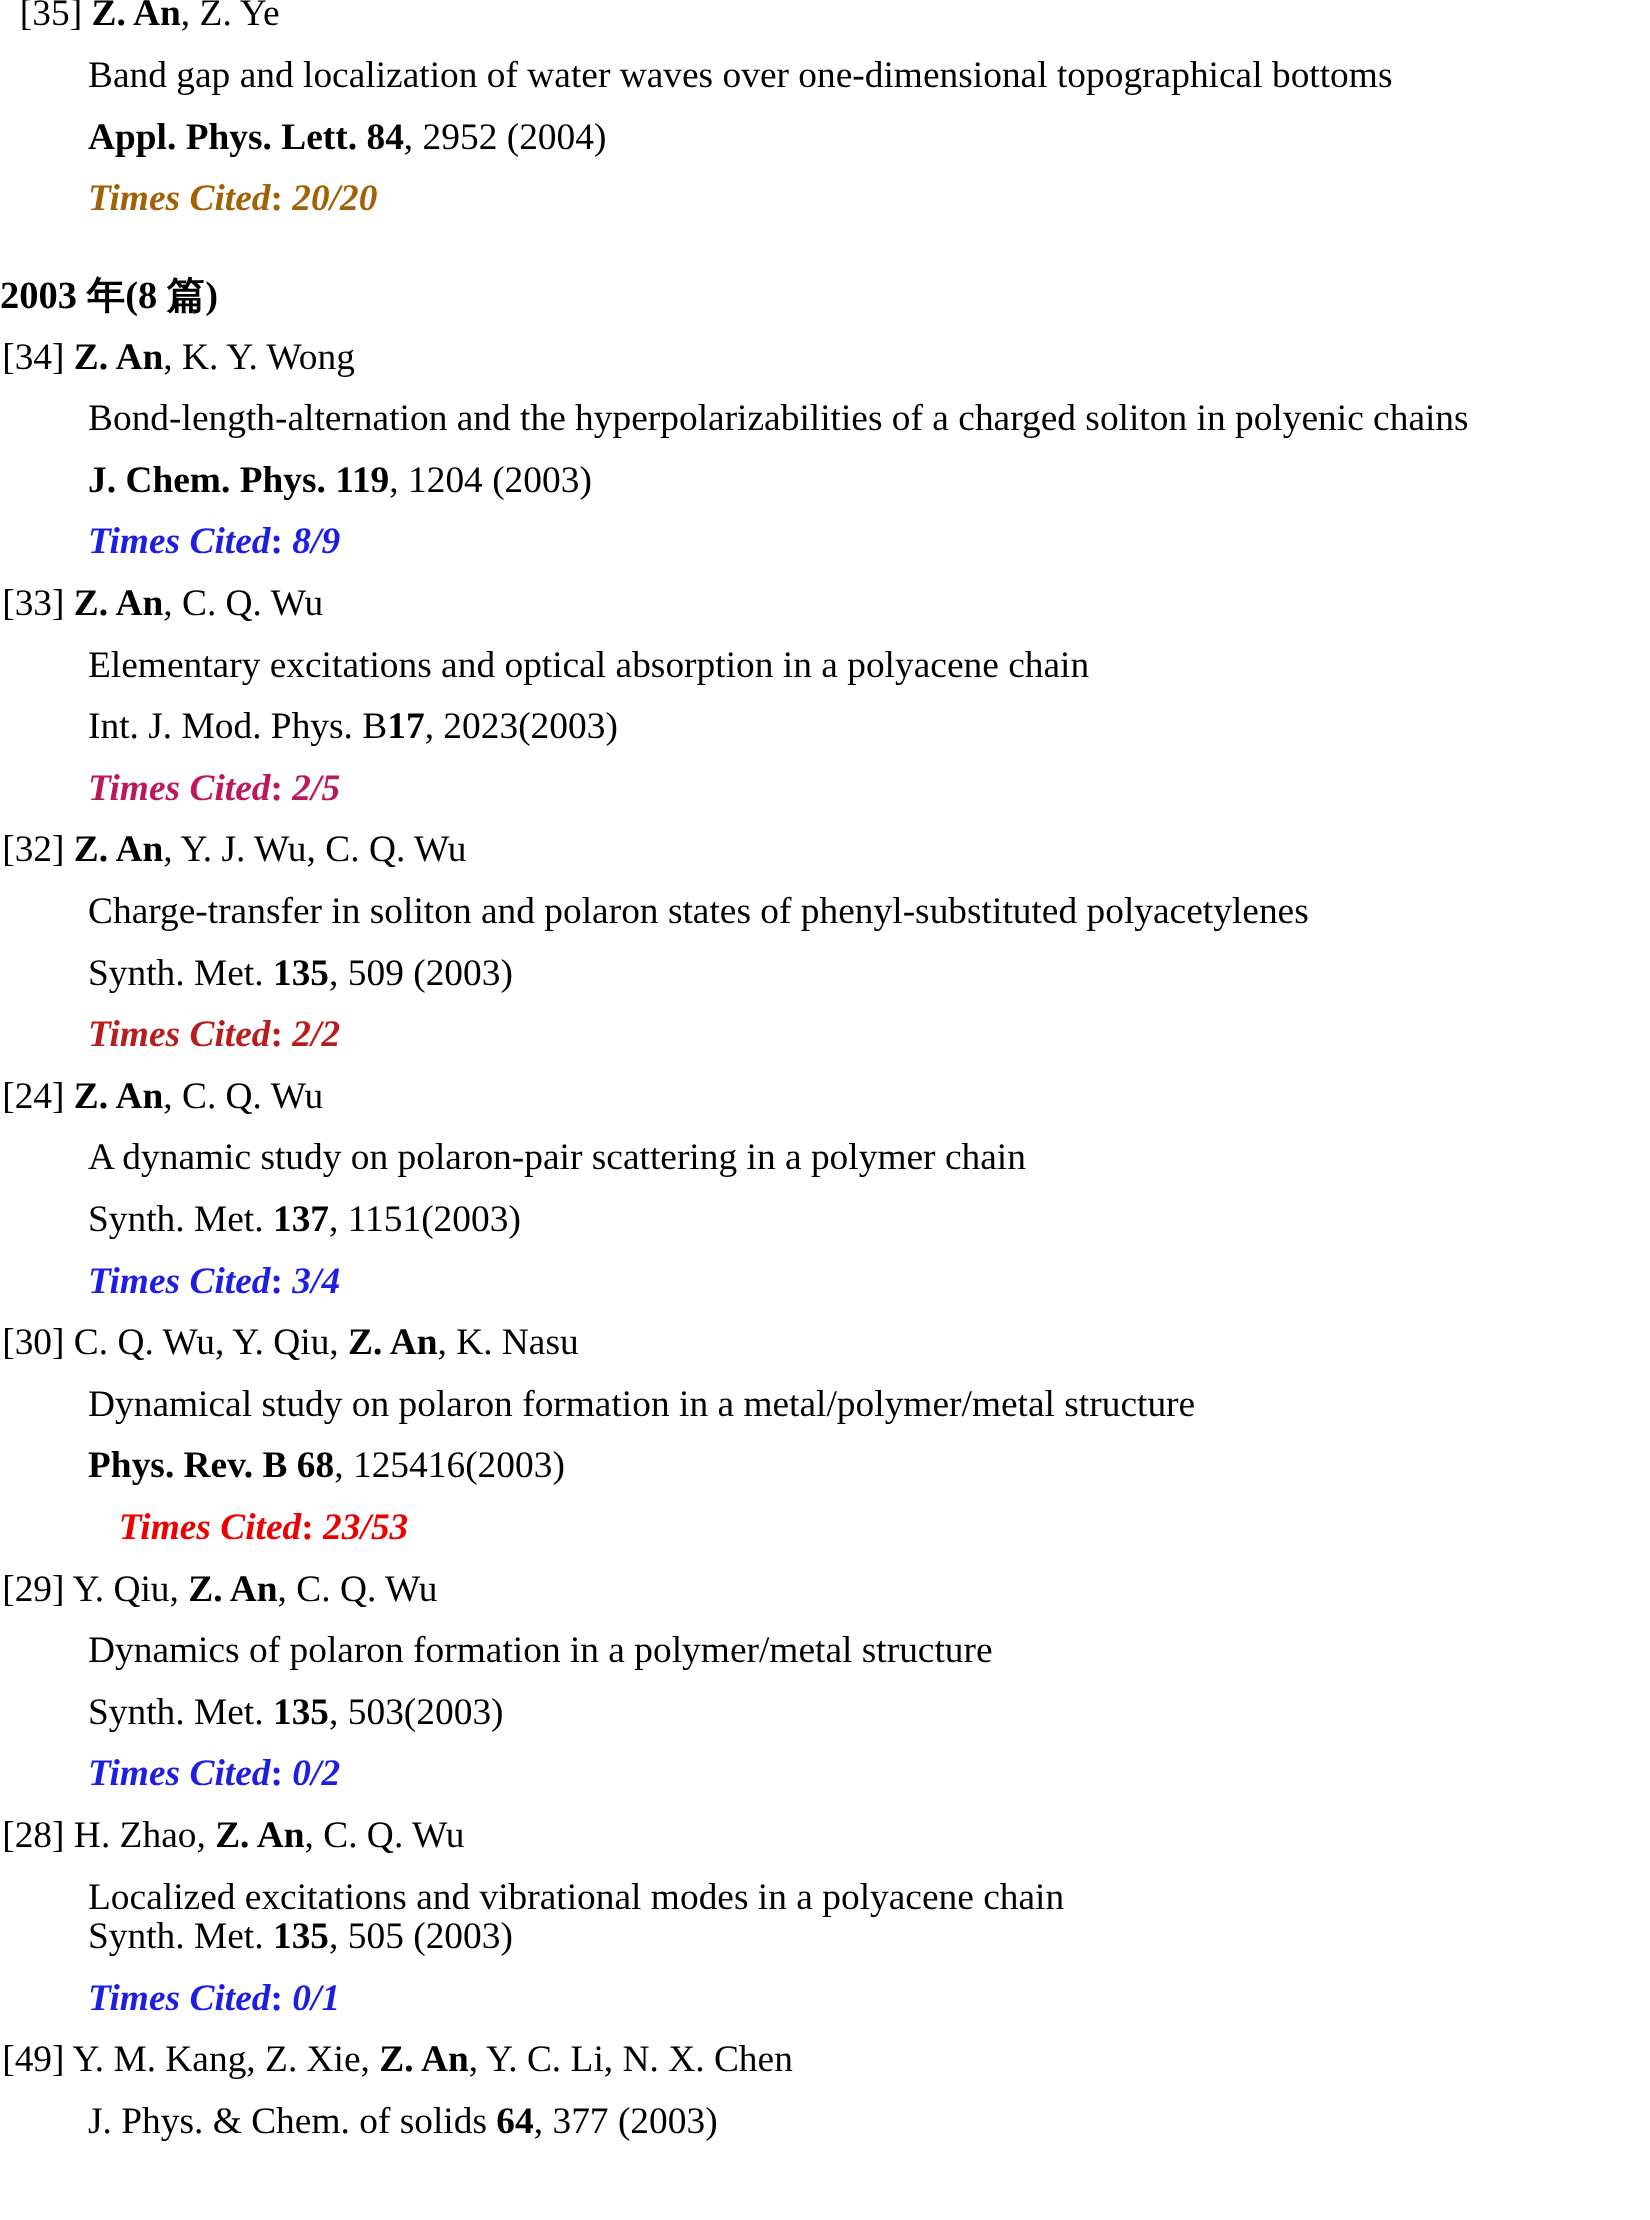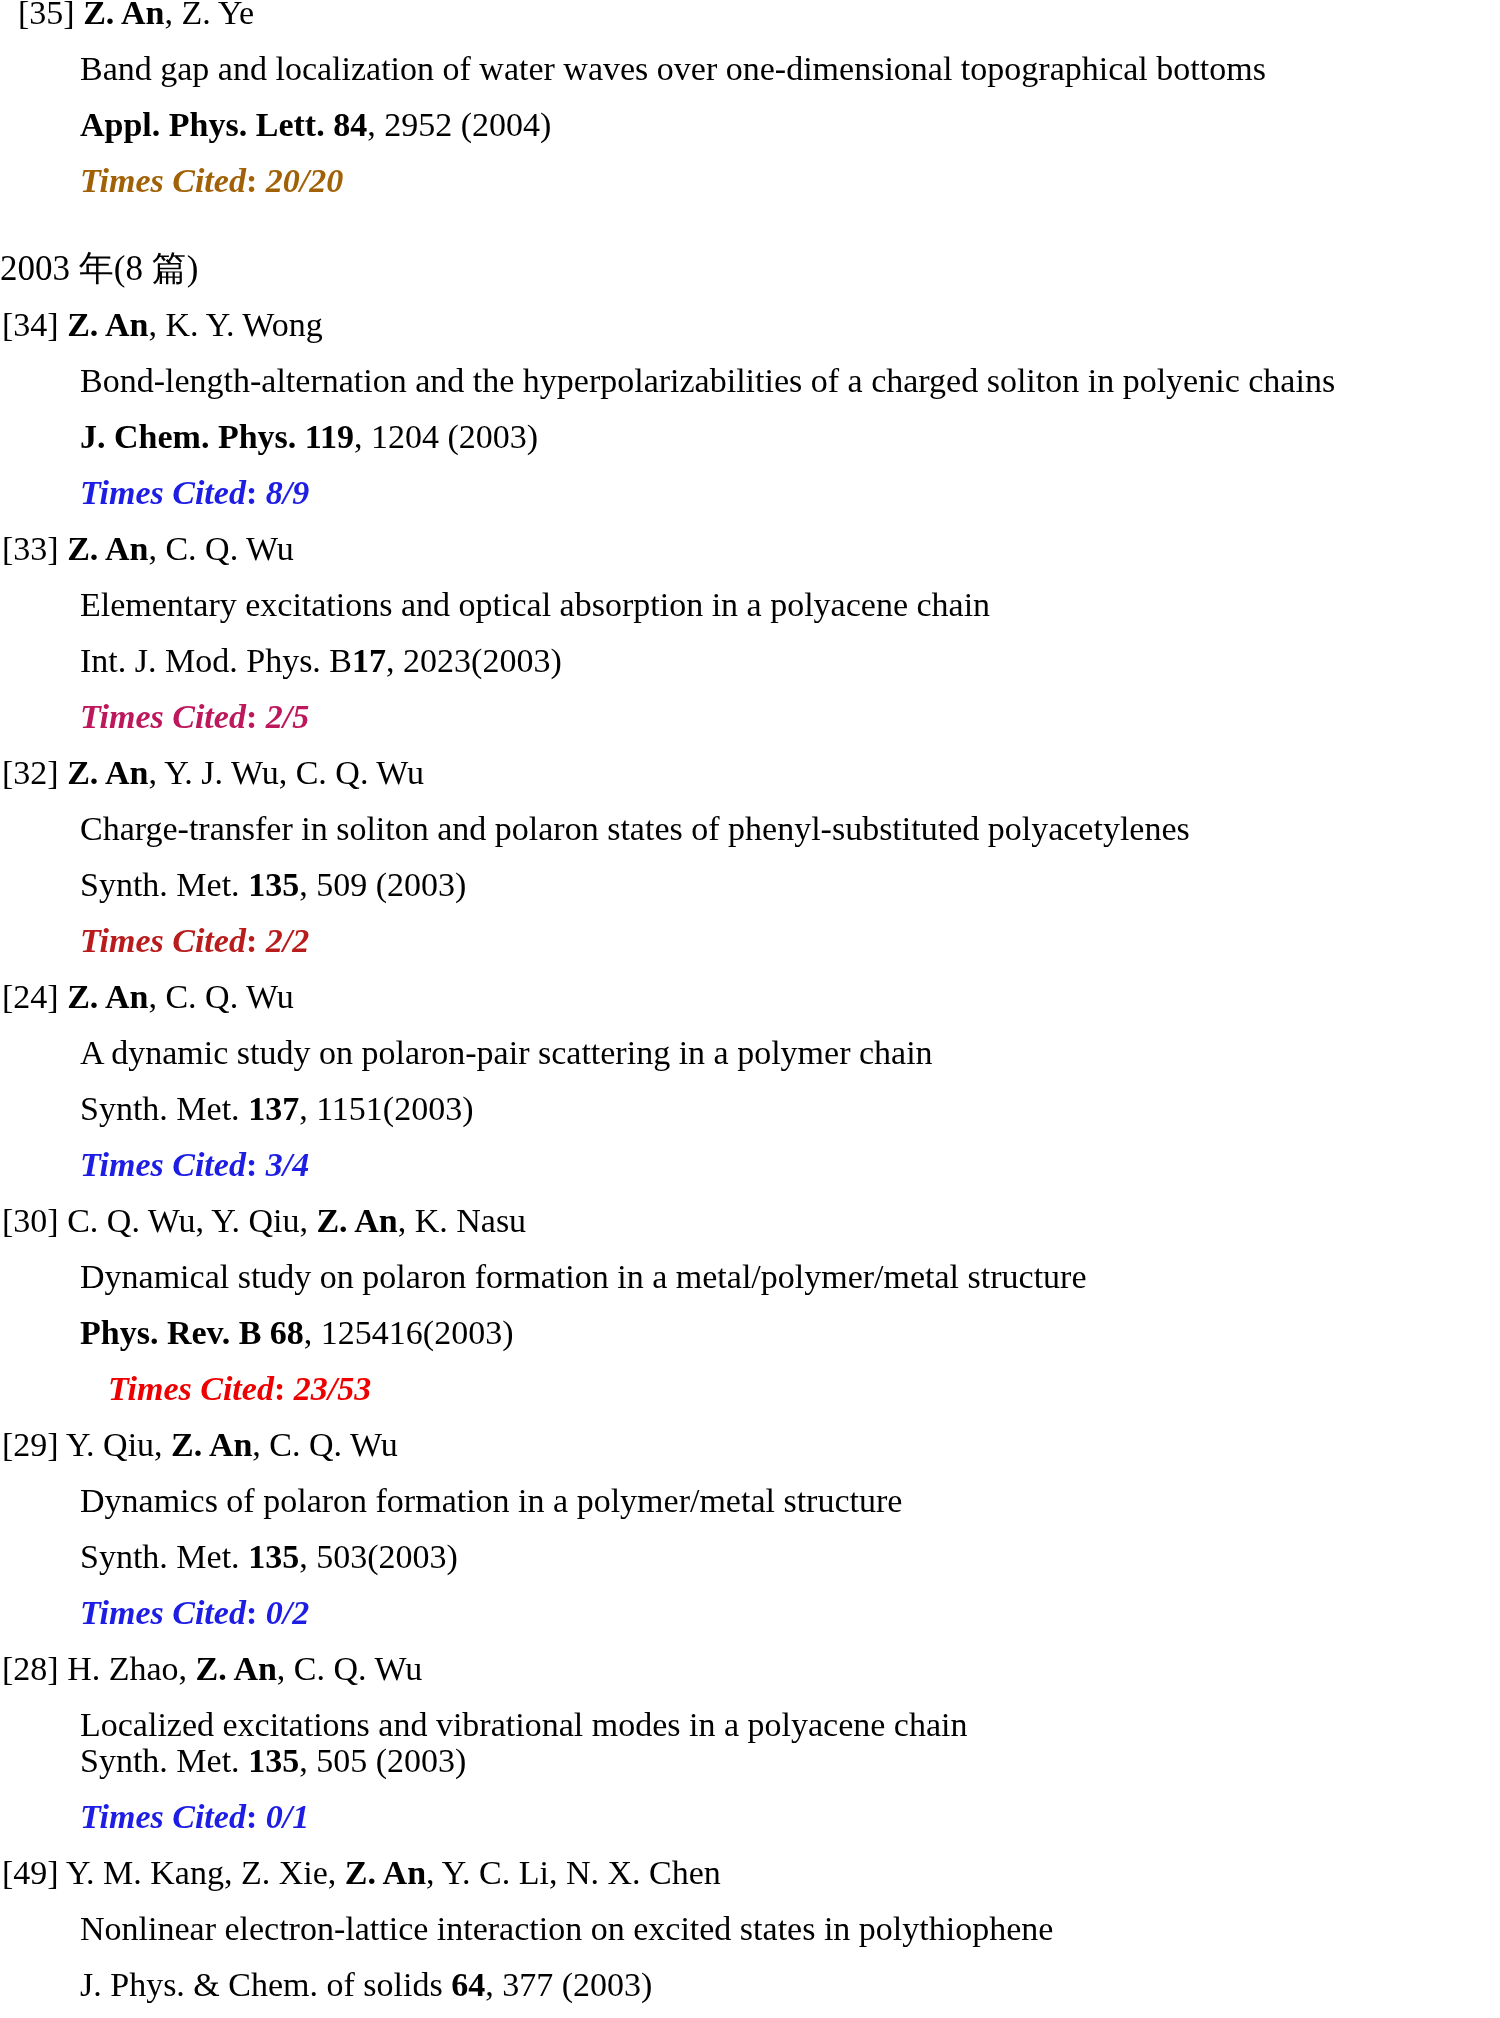--- a/index.html
+++ b/index.html
@@ -20,21 +20,21 @@
     padding-right: 10px;
   }
   .line {
     line-height: 56px;
     white-space: nowrap;
   }
   .indent  { padding-left: 80px; }
   .head    { padding-left: 2px; }
   .section-first .entry-first .head { padding-left: 18px; }
   .year-heading {
-    font-weight: normal;
+    font-weight: bold;
     font-size: 35px;
     margin-top: 32px;
   }
   .compact { margin-top: -20px; }
   .b  { font-weight: bold; }
   .bi { font-weight: bold; font-style: italic; }
 </style>
 </head>
 <body>
 
@@ -86,17 +86,16 @@
         <div class="line indent" style="color: rgb(29, 29, 228);"><span class="bi">Times Cited</span><span class="b">: </span><span class="bi">0/2</span></div>
       </div>
       <div class="entry">
         <div class="line head"><span>[28]</span> <span>H. Zhao, </span><span class="b">Z. An</span><span>, C. Q. Wu</span></div>
         <div class="line indent">Localized excitations and vibrational modes in a polyacene chain</div>
         <div class="line indent compact"><span>Synth. Met. </span><span class="b">135</span><span>, 505 (2003)</span></div>
         <div class="line indent" style="color: rgb(29, 29, 228);"><span class="bi">Times Cited</span><span class="b">: </span><span class="bi">0/1</span></div>
       </div>
       <div class="entry">
         <div class="line head"><span>[49]</span> <span>Y. M. Kang, Z. Xie, </span><span class="b">Z. An</span><span>, Y. C. Li, N. X. Chen</span></div>
-        <div class="line indent">Nonlinear electron-lattice interaction on excited states in polythiophene</div>
         <div class="line indent"><span>J. Phys. &amp; Chem. of solids </span><span class="b">64</span><span>, 377 (2003)</span></div>
       </div>
     </div>
   </div>
 
 </body></html>

